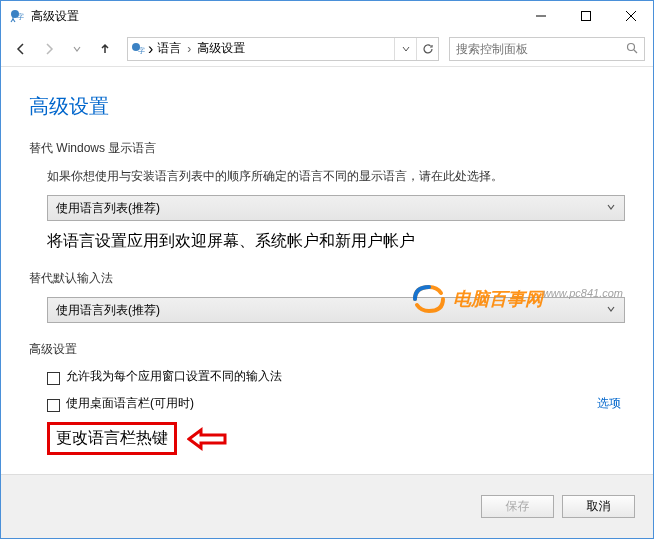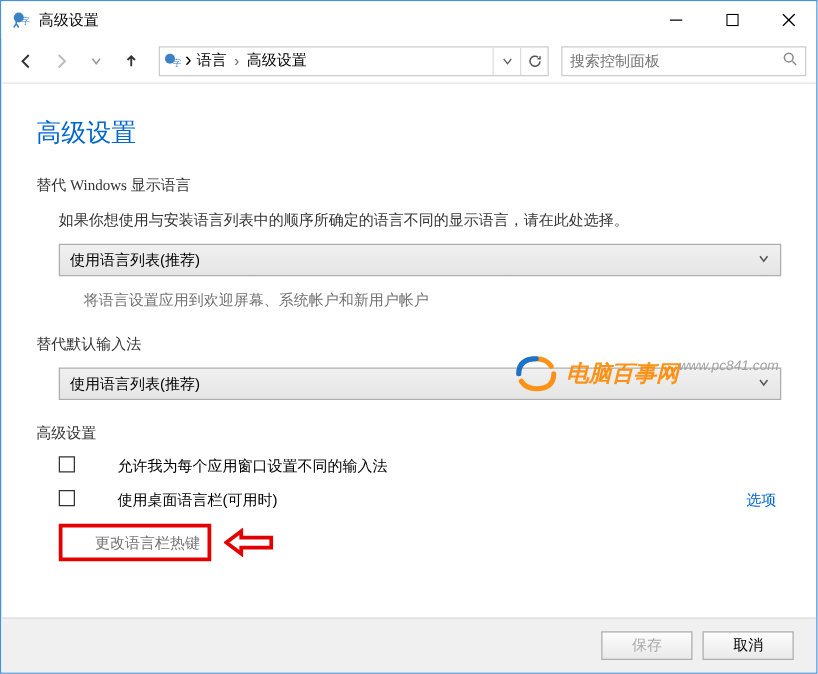--- a/index.html
+++ b/index.html
@@ -18,33 +18,33 @@
 .breadcrumb { display: flex; align-items: center; font-size: 12px; flex: 1; }
 .breadcrumb span { padding: 0 4px; cursor: pointer; }
 .breadcrumb .sep { padding: 0 2px; cursor: default; color: #666; }
 .bc-end { display: flex; align-items: center; }
 .bc-end div { width: 22px; height: 22px; display: flex; align-items: center; justify-content: center; border-left: 1px solid #ddd; color: #555; cursor: pointer; }
 .searchbox { width: 196px; height: 24px; border: 1px solid #ccc; display: flex; align-items: center; padding: 0 6px; }
 .searchbox input { border: none; outline: none; font-size: 12px; width: 100%; color: #c2410c; }
 .searchbox .sicon { color: #888; }
 .content { padding: 26px 28px 10px 28px; height: calc(100% - 30px - 36px - 48px); overflow: hidden; }
 .page-title { color: #0066cc; font-size: 20px; font-weight: normal; margin-bottom: 20px; }
-.section-head { font-size: 12px; color: #333; margin-bottom: 10px; font-family: Liberation Serif, serif; }
+.section-head { font-size: 12px; color: #333; margin-bottom: 10px; }
 .section-body { padding-left: 18px; margin-bottom: 18px; }
 .desc { font-size: 12px; color: #333; margin-bottom: 10px; line-height: 1.5; }
 .dropdown { width: 100%; height: 26px; border: 1px solid #adadad; background: linear-gradient(#f0f0f0,#e5e5e5); display: flex; align-items: center; padding: 2px 8px; font-size: 12px; cursor: pointer; position: relative; }
 .dropdown .chev { margin-left: auto; color: #555; }
-.link { color: #737373; font-size: 12px; cursor: pointer; text-decoration: none; display: inline-block; margin-left: 20px; }
-.chk-row { display: flex; align-items: flex-start; font-size: 12px; margin-bottom: 10px; gap: 28px; }
+.link { color: #000000; font-size: 16px; cursor: pointer; text-decoration: none; display: inline-block; }
+.chk-row { display: flex; align-items: flex-end; font-size: 12px; margin-bottom: 10px; }
 .chk { width: 13px; height: 13px; border: 1px solid #333; margin-right: 6px; cursor: pointer; }
 .opt-link { margin-left: auto; color: #0066cc; font-size: 12px; cursor: pointer; padding-right: 4px; }
 .hotkey-row { display: flex; gap: 10px; }
 .red-box { border: 3px solid #e30000; padding: 3px 6px; }
 .arrow-left { display: flex; align-items: center; }
-.footer { position: absolute; bottom: 0; left: 0; right: 0; height: 44px; background: #f0f0f0; border-top: 1px solid #ddd; display: flex; align-items: center; justify-content: flex-end; padding-right: 18px; gap: 8px; }
+.footer { position: absolute; bottom: 0; left: 0; right: 0; height: 64px; background: #f0f0f0; border-top: 1px solid #ddd; display: flex; align-items: center; justify-content: flex-end; padding-right: 18px; gap: 8px; }
 .btn { min-width: 73px; height: 23px; border: 1px solid #adadad; background: linear-gradient(#fdfdfd,#e9e9e9); font-size: 12px; cursor: pointer; display: flex; align-items: center; justify-content: center; }
 .btn.disabled { color: #aaa; cursor: default; }
 .watermark { position: absolute; right: 30px; top: 280px; display: flex; align-items: center; gap: 6px; opacity: 0.9; pointer-events: none; font-size: 18px; }
 .watermark .wtxt { display: flex; flex-direction: row; }
 .watermark .w1 { color: #f80; font-weight: bold; font-style: italic; }
 .watermark .w2 { color: #999; font-size: 11px; font-style: italic; }
 </style>
 </head>
 <body>
 

